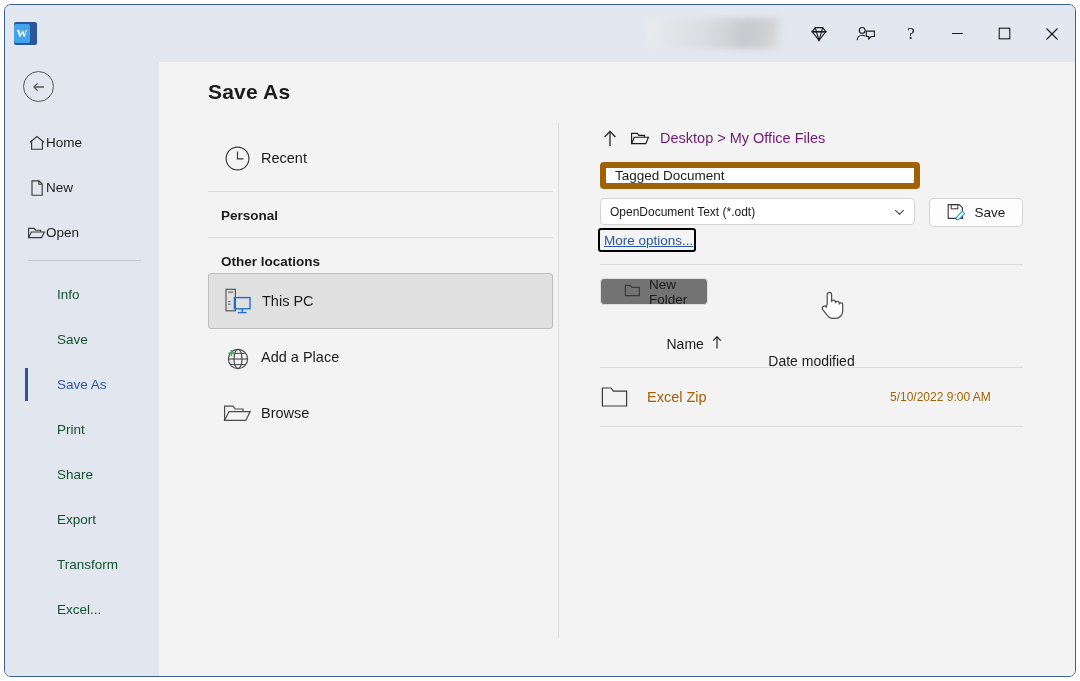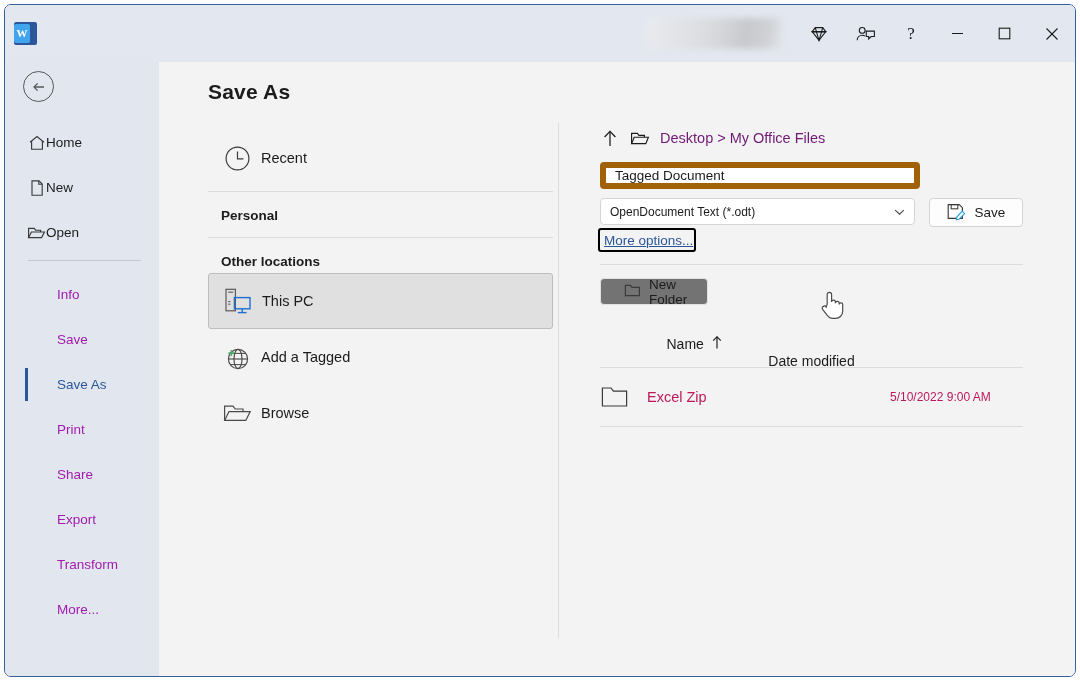--- a/index.html
+++ b/index.html
@@ -92,21 +92,21 @@
   }
   .nav-item .ico { width: 19px; display: flex; align-items: center; justify-content: center; }
   #nav-divider {
     position: absolute; left: 23px; top: 198px;
     width: 113px; height: 1px; background: #c3c8d2;
   }
   .nav-list { position: absolute; left: 0; top: 210px; width: 100%; }
   .nav-sub {
     height: 45px; display: flex; align-items: center;
     padding-left: 52px;
-    font-size: 13.5px; color: #a21caf;
+    font-size: 13.5px; color: #14532d;
     position: relative;
   }
   .nav-sub.active { color: #2b579a; }
   .nav-sub.active::before {
     content: ""; position: absolute; left: 20px; top: 6px;
     width: 2.6px; height: 33px; background: #2b579a;
   }
 
   
   #main {
@@ -225,21 +225,21 @@
     display: flex; align-items: center;
     font-size: 14px; color: #1b1b1b;
     height: 22px;
     flex-direction: column;
   }
   #fh-name { display: flex; align-items: center; gap: 7px; width: 290px; }
   #sep-2 { width: 423px; height: 1px; background: #dcdcdc; margin-top: 10px; }
   .file-row {
     display: flex; align-items: center;
     height: 58px;
-    font-size: 14.5px; color: #be185d;
+    font-size: 14.5px; color: #a16207;
   }
   .fr-icon { width: 47px; display: flex; align-items: center; }
   .fr-name { width: 243px; }
   .fr-date { font-size: 12px; }
   #sep-3 { width: 423px; height: 1px; background: #dcdcdc; }
 </style>
 </head>
 <body>
 
 <div id="window">
@@ -352,21 +352,21 @@
       <div class="nav-sub">
         <span>Share</span>
       </div>
       <div class="nav-sub">
         <span>Export</span>
       </div>
       <div class="nav-sub">
         <span>Transform</span>
       </div>
       <div class="nav-sub">
-        <span>More...</span>
+        <span>Excel...</span>
       </div>
     </div>
   </div>
 
   <div id="main">
 
     <div id="page-title">Save As</div>
 
     <div id="places">
 
@@ -407,21 +407,21 @@
           <svg width="31" height="31" viewBox="0 0 31 31" fill="none">
             <circle cx="16" cy="17" r="9.6" stroke="#4a4a4a" stroke-width="1.15"></circle>
             <ellipse cx="16" cy="17" rx="4" ry="9.6" stroke="#4a4a4a" stroke-width="1.15"></ellipse>
             <line x1="6.6" y1="17" x2="25.4" y2="17" stroke="#4a4a4a" stroke-width="1.15"></line>
             <line x1="8.2" y1="11.4" x2="23.8" y2="11.4" stroke="#4a4a4a" stroke-width="1.05"></line>
             <line x1="8.2" y1="22.6" x2="23.8" y2="22.6" stroke="#4a4a4a" stroke-width="1.05"></line>
             <line x1="9.4" y1="8.1" x2="9.4" y2="14.1" stroke="#4aa86a" stroke-width="1.7"></line>
             <line x1="6.4" y1="11.1" x2="12.4" y2="11.1" stroke="#4aa86a" stroke-width="1.7"></line>
           </svg>
         </span>
-        <span>Add a Tagged</span>
+        <span>Add a Place</span>
       </div>
 
       <div class="place-row">
         <span class="pico">
           <svg width="31" height="26" viewBox="0 0 31 26" fill="none" stroke="#4a4a4a" stroke-width="1.2">
             <path d="M2.6 20.4 V6.2 H11 L13.2 9.0 H21 V11.6"></path>
             <path d="M2.6 20.4 L7.0 11.6 H28.2 L23.8 20.4 Z"></path>
           </svg>
         </span>
         <span>Browse</span>

